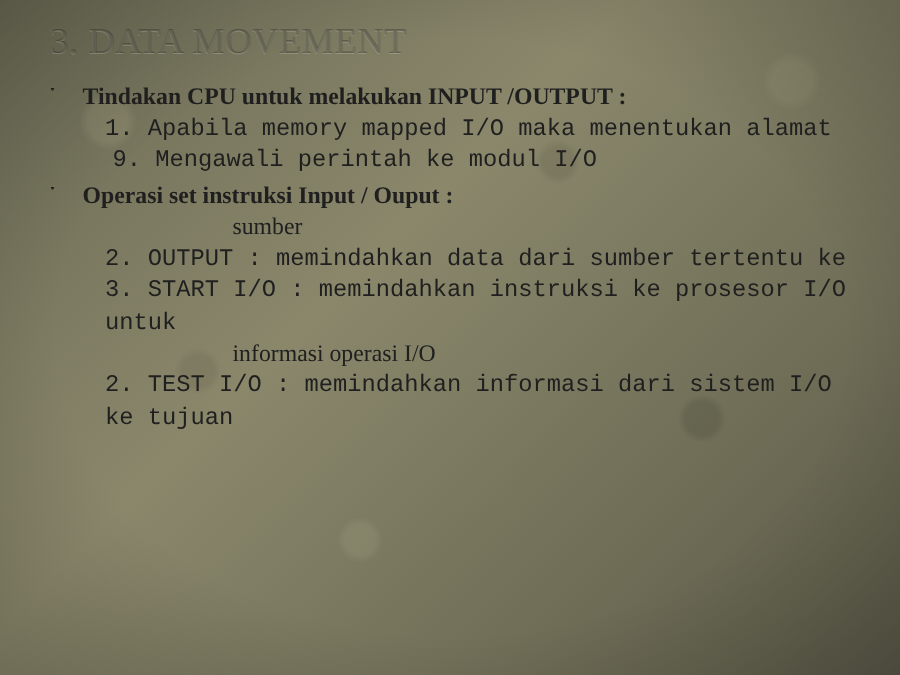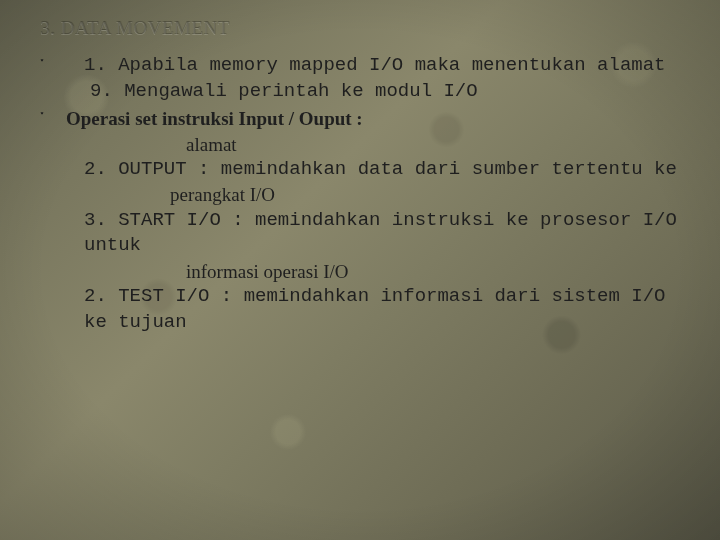--- a/index.html
+++ b/index.html
@@ -27,21 +27,21 @@
     mix-blend-mode:overlay;
     pointer-events:none;
   }
   .slide{
     position:relative;
     padding:16px 40px 20px 40px;
     box-sizing:border-box;
     height:100%;
   }
   .title{
-    font-size:19px;
+    font-size:29px;
     line-height:1.22;
     font-weight:400;
     letter-spacing:0.5px;
     color:rgba(30,28,22,0.28);
     text-shadow:0 1px 0 rgba(255,255,255,0.18), 1px 0 0 rgba(0,0,0,0.10);
     margin:0 0 14px 0;
   }
   .content{
     font-size:19px;
     line-height:1.34;
@@ -80,29 +80,29 @@
 <div class="slide">
 
   <h1 class="title">
     <span>3. DATA MOVEMENT</span><br>
   </h1>
 
   <div class="content">
 
     <div class="bullet">
       <span class="marker">་</span>
+      <span>Tindakan CPU untuk melakukan INPUT /OUTPUT :</span>
     </div>
     <div class="sub">1. Apabila  memory mapped I/O maka menentukan alamat</div>
     <div class="sub" style="padding-left:50px">9. Mengawali perintah ke modul I/O</div>
 
     <div class="bullet">
       <span class="marker">་</span>
       <span>Operasi set instruksi Input / Ouput :</span>
     </div>
-    <div class="sub-indent">alamat</div>
+    <div class="sub-indent">sumber</div>
     <div class="sub">2. OUTPUT : memindahkan data dari sumber tertentu ke</div>
-    <div class="sub-indent2">perangkat I/O</div>
     <div class="sub">3. START I/O : memindahkan instruksi ke prosesor I/O untuk</div>
     <div class="sub-indent">informasi operasi I/O</div>
     <div class="sub">2. TEST I/O : memindahkan informasi dari sistem I/O ke tujuan</div>
 
   </div>
 </div>
 
 </body></html>

